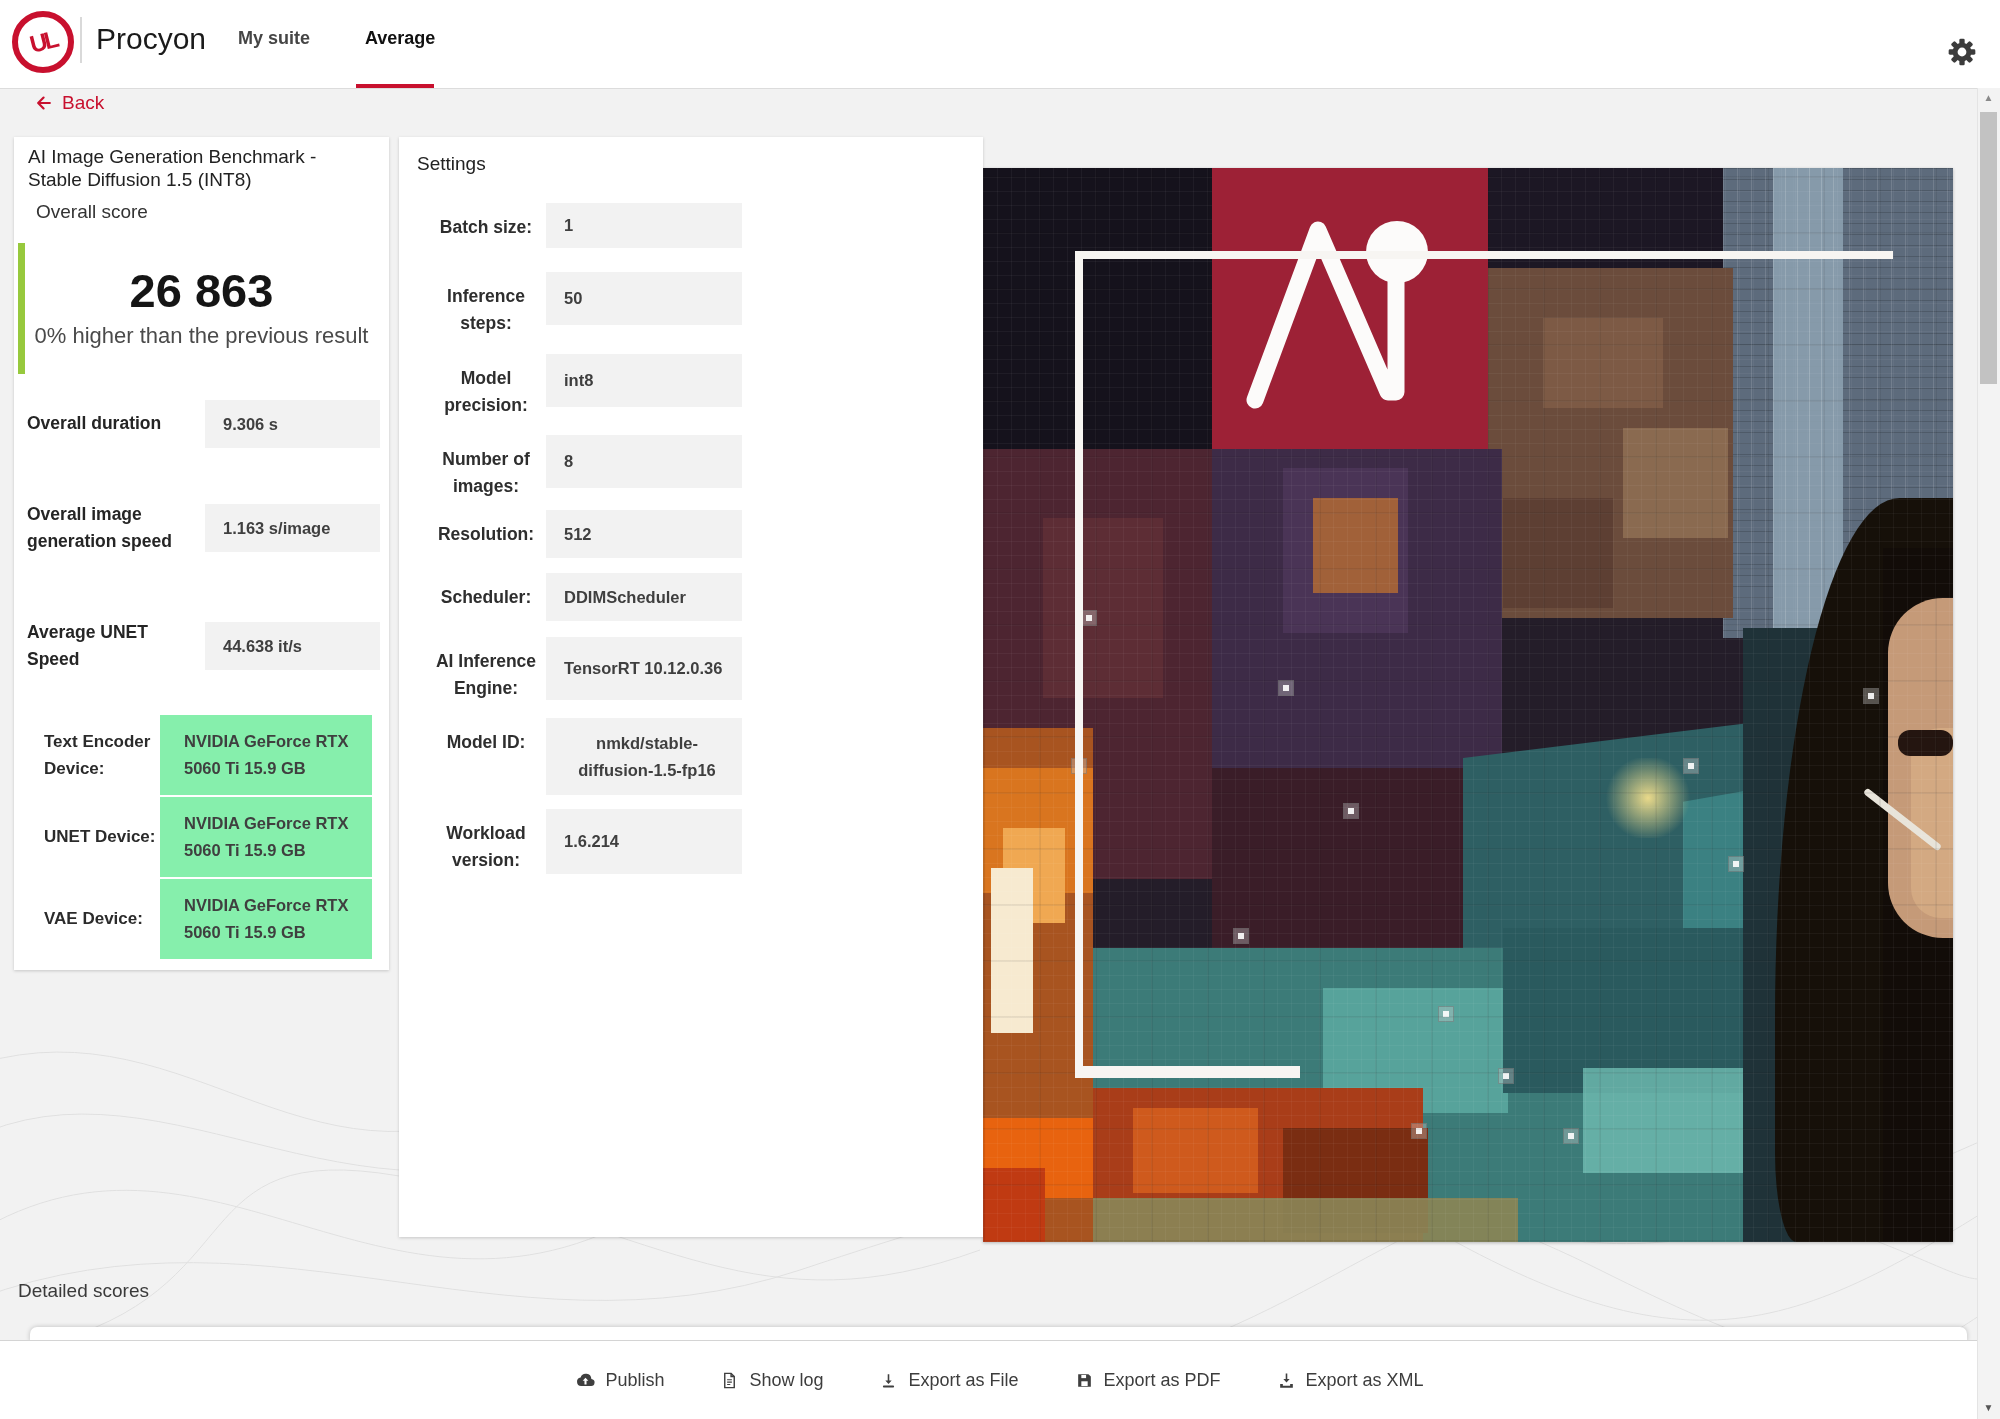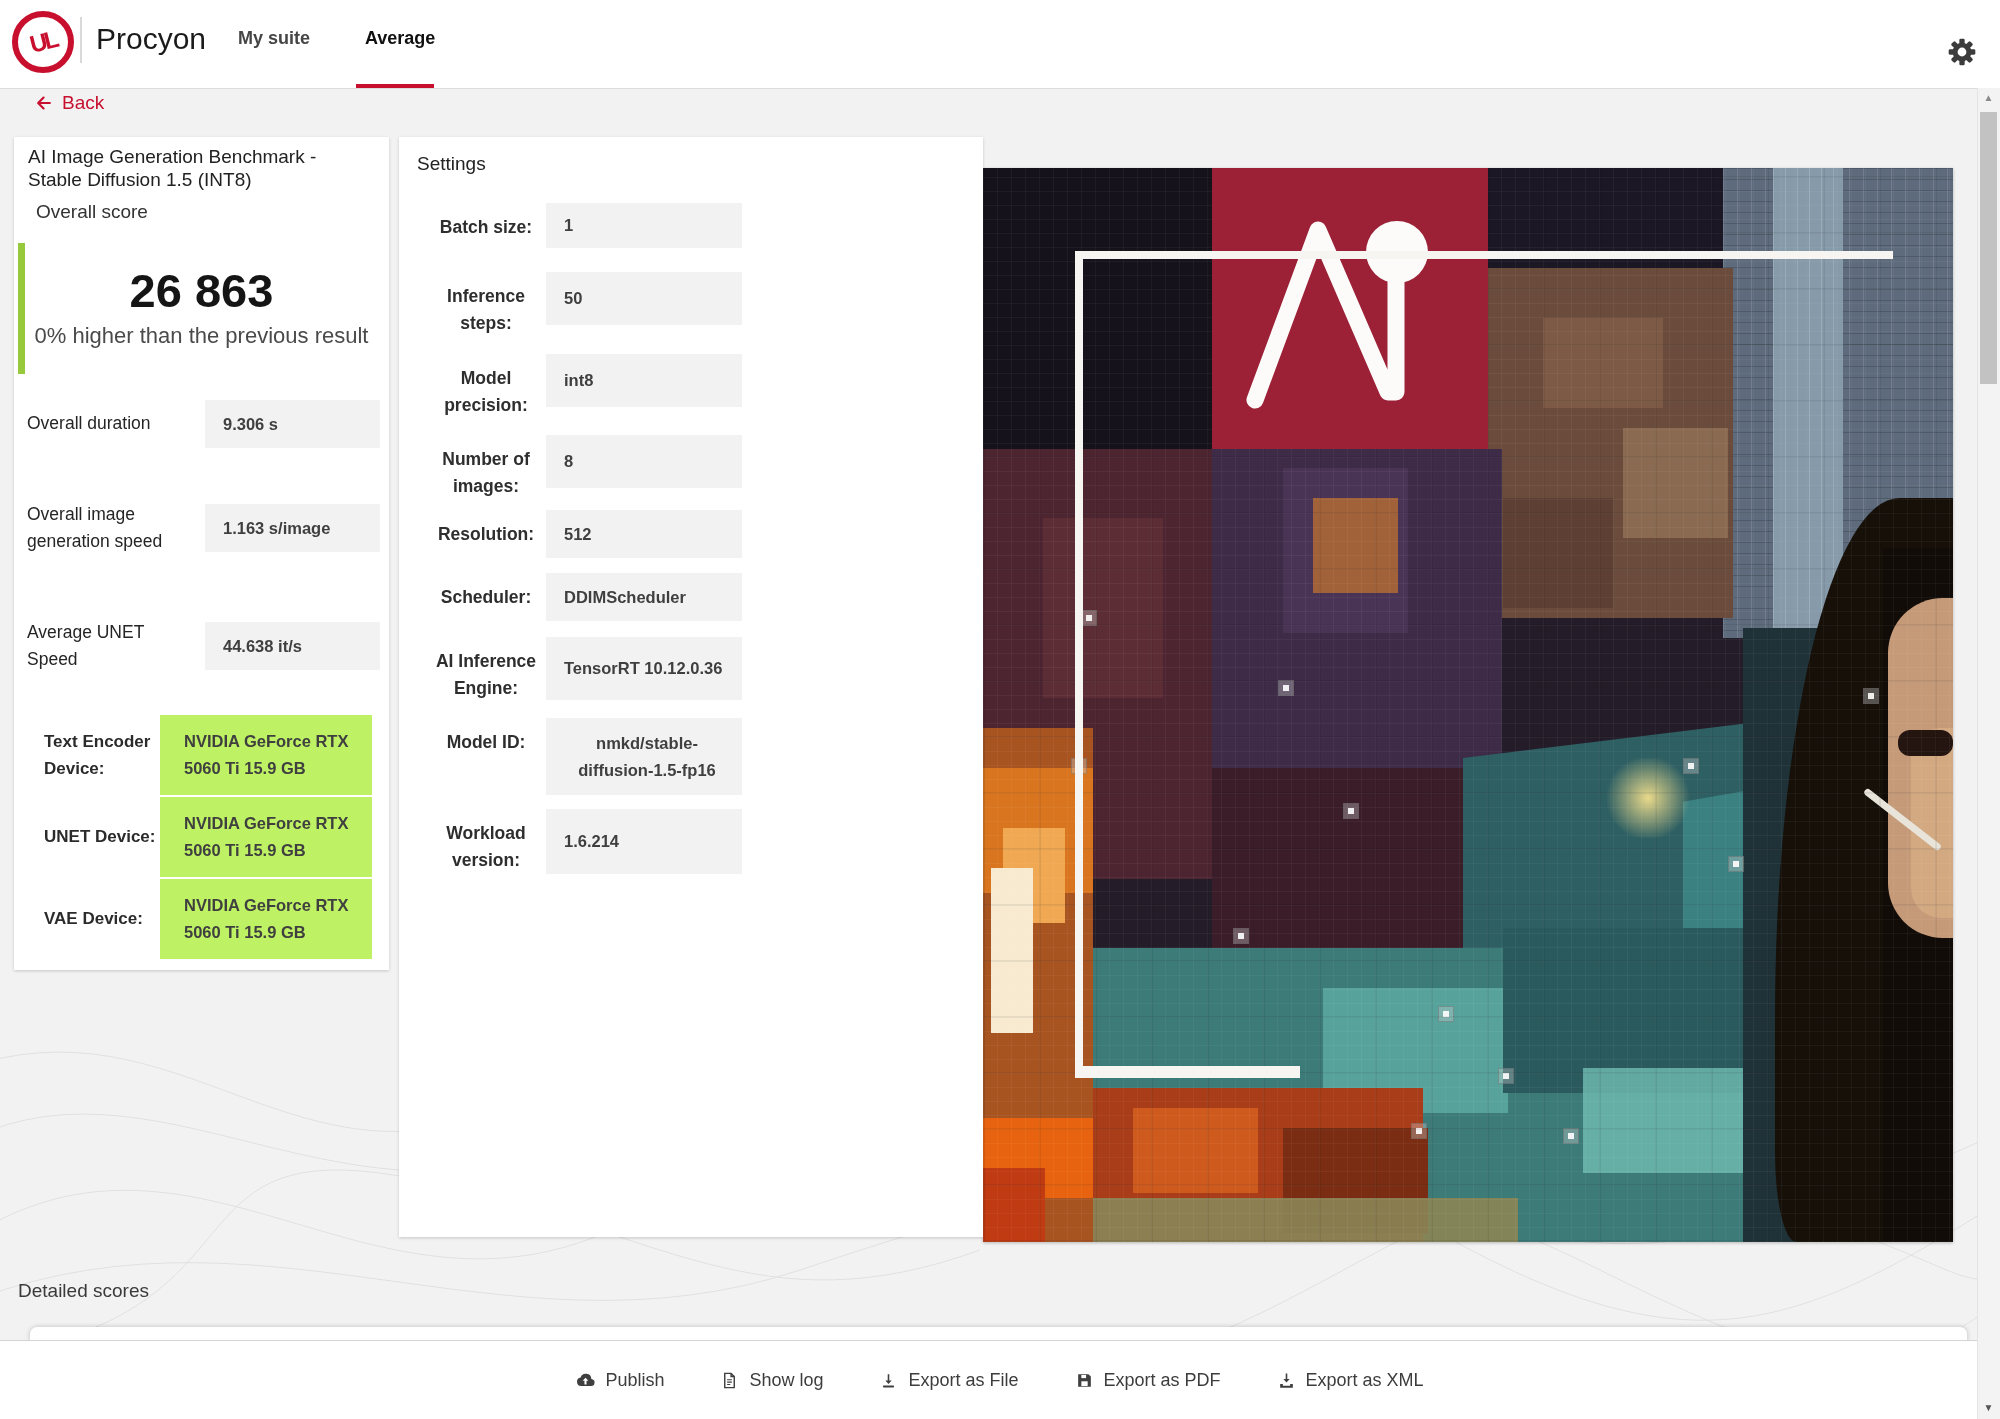--- a/index.html
+++ b/index.html
@@ -32,29 +32,29 @@
   .result-title{position:absolute;left:14px;top:8px;right:14px;font-size:19px;line-height:1.22;color:#222;}
   .score-label{position:absolute;left:22px;top:64px;font-size:19px;color:#333;}
   .green-bar{position:absolute;left:4px;top:106px;width:7px;height:131px;background:#97c93d;}
   .big-score{position:absolute;left:0;right:0;top:126px;text-align:center;font-size:47px;font-weight:bold;color:#151515;}
   .score-note{position:absolute;left:0;right:0;top:186px;text-align:center;font-size:22px;color:#4a4a4a;}
 
   .m-row{position:absolute;left:13px;width:353px;height:48px;}
   .m-row:nth-of-type(1){top:263px;}
   .m-row:nth-of-type(2){top:367px;}
   .m-row:nth-of-type(3){top:485px;}
-  .m-label{position:absolute;left:0;top:0;bottom:0;width:172px;display:flex;align-items:center;font-size:17.5px;font-weight:normal;color:#252525;line-height:1.55;}
+  .m-label{position:absolute;left:0;top:0;bottom:0;width:172px;display:flex;align-items:center;font-size:17.5px;font-weight:bold;color:#252525;line-height:1.55;}
   .m-box{position:absolute;left:178px;top:0;width:175px;height:48px;background:#f2f2f2;display:flex;align-items:center;padding-left:18px;box-sizing:border-box;font-size:16.5px;font-weight:bold;color:#3f3f3f;}
 
   .d-row{position:absolute;left:0;width:375px;height:80px;}
   .d-row:nth-of-type(1){top:578px;}
   .d-row:nth-of-type(2){top:660px;}
   .d-row:nth-of-type(3){top:742px;}
   .d-label{position:absolute;left:30px;top:0;bottom:0;width:118px;display:flex;align-items:center;font-size:17px;font-weight:bold;color:#2b2b2b;line-height:1.6;}
-  .d-box{position:absolute;left:146px;top:0;width:212px;height:80px;background:#bef264;display:flex;align-items:center;padding-left:24px;padding-right:10px;box-sizing:border-box;font-size:16.5px;font-weight:bold;color:#3f3f3f;line-height:1.65;}
+  .d-box{position:absolute;left:146px;top:0;width:212px;height:80px;background:#86efac;display:flex;align-items:center;padding-left:24px;padding-right:10px;box-sizing:border-box;font-size:16.5px;font-weight:bold;color:#3f3f3f;line-height:1.65;}
 
   .settings-title{position:absolute;left:18px;top:16px;font-size:19px;color:#222;}
   .s-row{position:absolute;left:0;width:584px;text-align:center;}
   .s-row:nth-of-type(1){top:66px;height:45px;}
   .s-row:nth-of-type(2){top:135px;height:53px;}
   .s-row:nth-of-type(3){top:217px;height:53px;}
   .s-row:nth-of-type(4){top:298px;height:53px;}
   .s-row:nth-of-type(5){top:373px;height:48px;}
   .s-row:nth-of-type(6){top:436px;height:48px;}
   .s-row:nth-of-type(7){top:500px;height:63px;padding-left:21px;}

